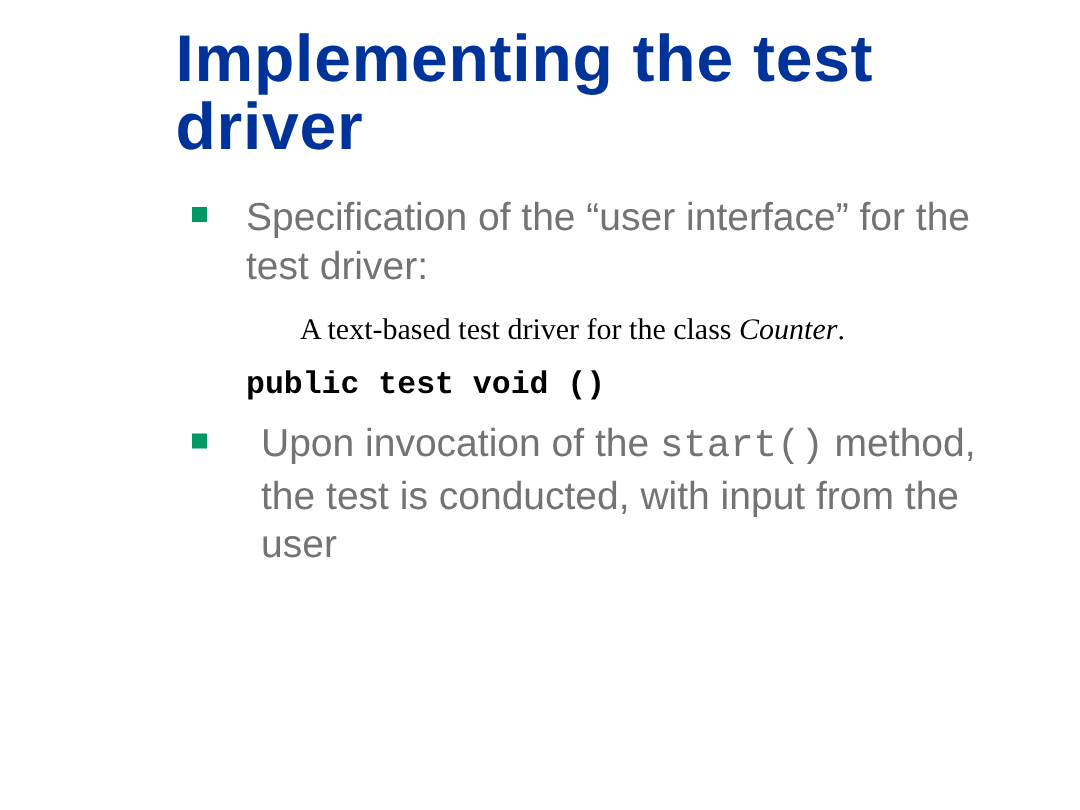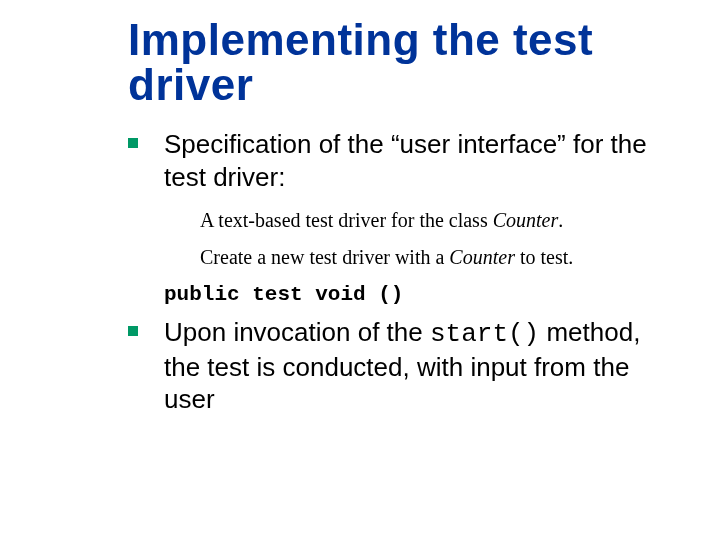--- a/index.html
+++ b/index.html
@@ -13,53 +13,54 @@
   }
   .slide {
     position: relative;
     width: 720px;
     height: 540px;
     box-sizing: border-box;
   }
   .title {
     position: absolute;
     top: 18px;
-    left: 128px;
+    left: 117px;
     right: 40px;
     color: #003399;
     font-weight: bold;
     font-size: 44px;
     line-height: 1.02;
     letter-spacing: 0.5px;
   }
   .body {
     position: absolute;
     top: 128px;
     left: 128px;
     right: 40px;
   }
   .bullet-row {
     display: flex;
     align-items: flex-start;
     margin-bottom: 10px;
   }
   .bullet-row.last {
     margin-top: 10px;
+    gap: 10px;
   }
   .bullet {
     flex: 0 0 auto;
     width: 10px;
     height: 10px;
     background: #009966;
     margin-top: 10px;
     margin-right: 26px;
   }
   .bullet-text {
     font-size: 26px;
-    color: #000000;
+    color: #737373;
     line-height: 1.25;
   }
   .code-block {
     margin-left: 36px;
     margin-top: 16px;
   }
   .sig {
     font-family: "Courier New", Courier, monospace;
     font-weight: bold;
     font-size: 21px;
@@ -91,21 +92,20 @@
 
     <div class="bullet-row">
       <div class="bullet"></div>
       <div class="bullet-text">Specification of the “user interface” for the test driver:</div>
     </div>
 
     <div class="code-block">
 
       <div class="desc"><span>A text-based test driver for the class </span><em>Counter</em><span>.</span></div>
 
-      <div class="desc"><span>Create a new test driver with a </span><em>Counter</em><span> to test.</span></div>
 
       <div class="sig"><span>public test </span><span>void ()</span><span></span></div>
 
     </div>
 
     <div class="bullet-row last">
       <div class="bullet"></div>
       <div class="bullet-text"><span>Upon invocation of the </span><span class="mono">start()</span><span> method, the test is conducted, with input from the user</span></div>
     </div>
 

